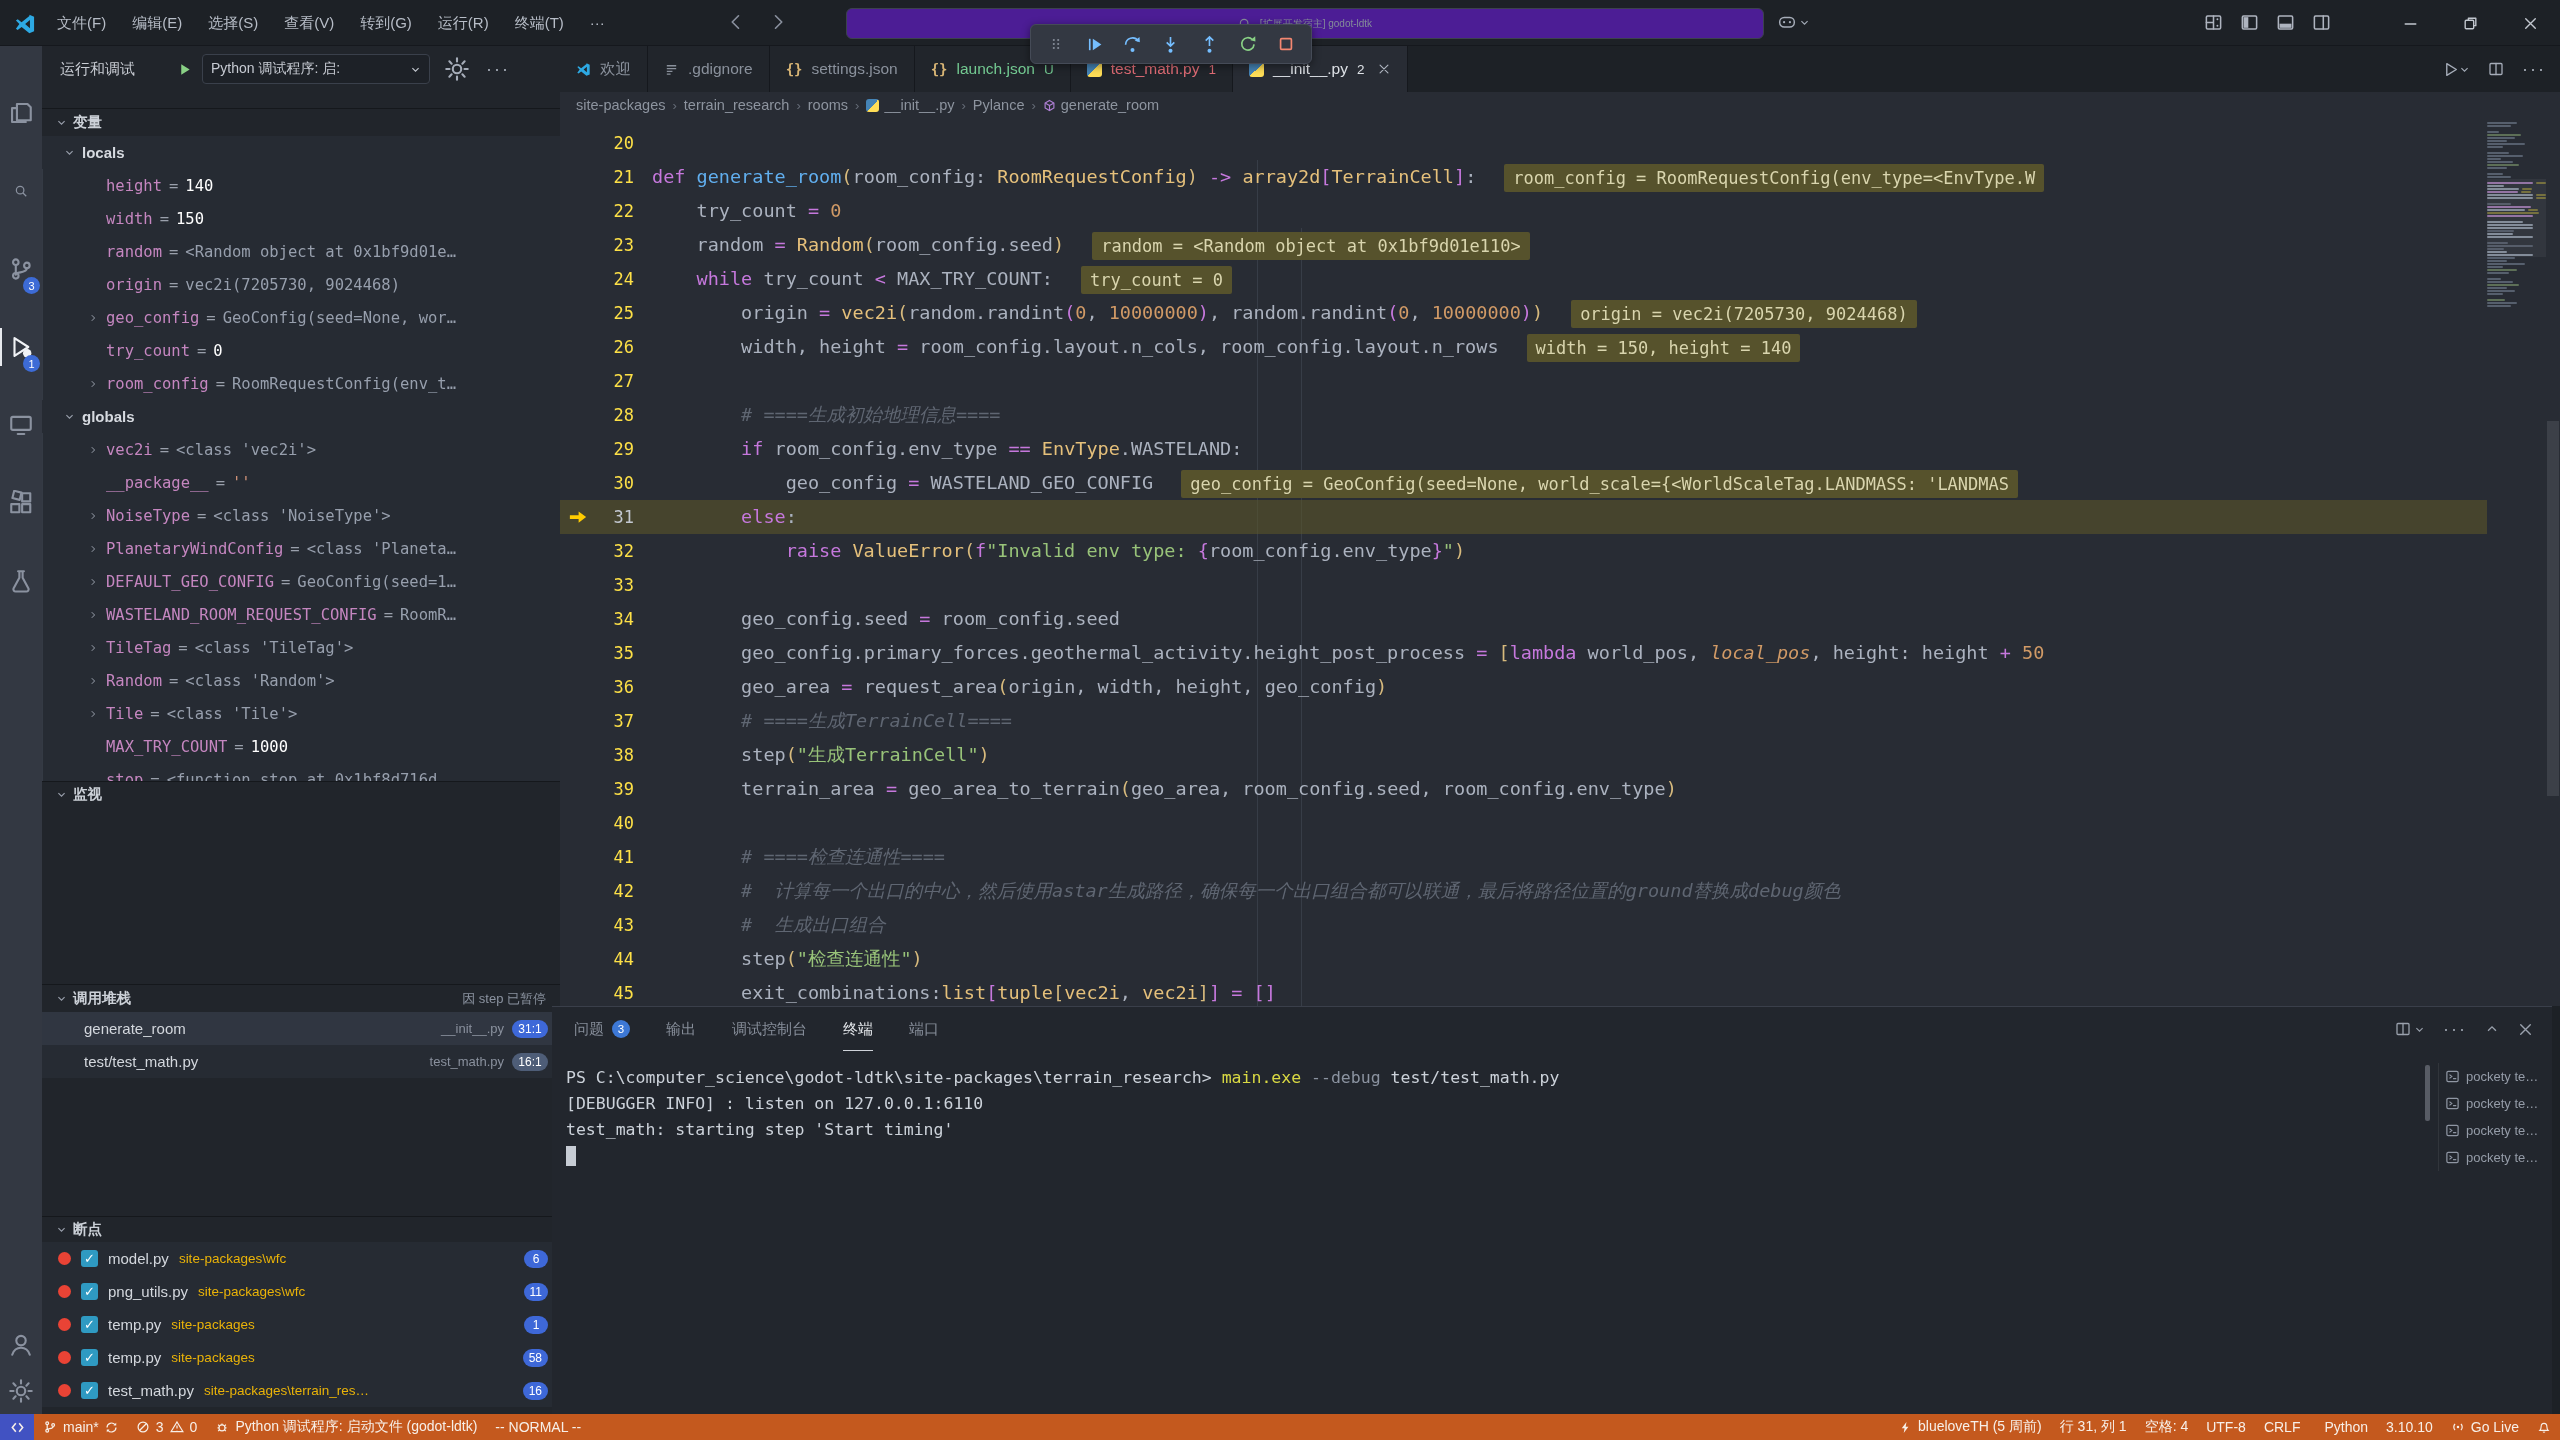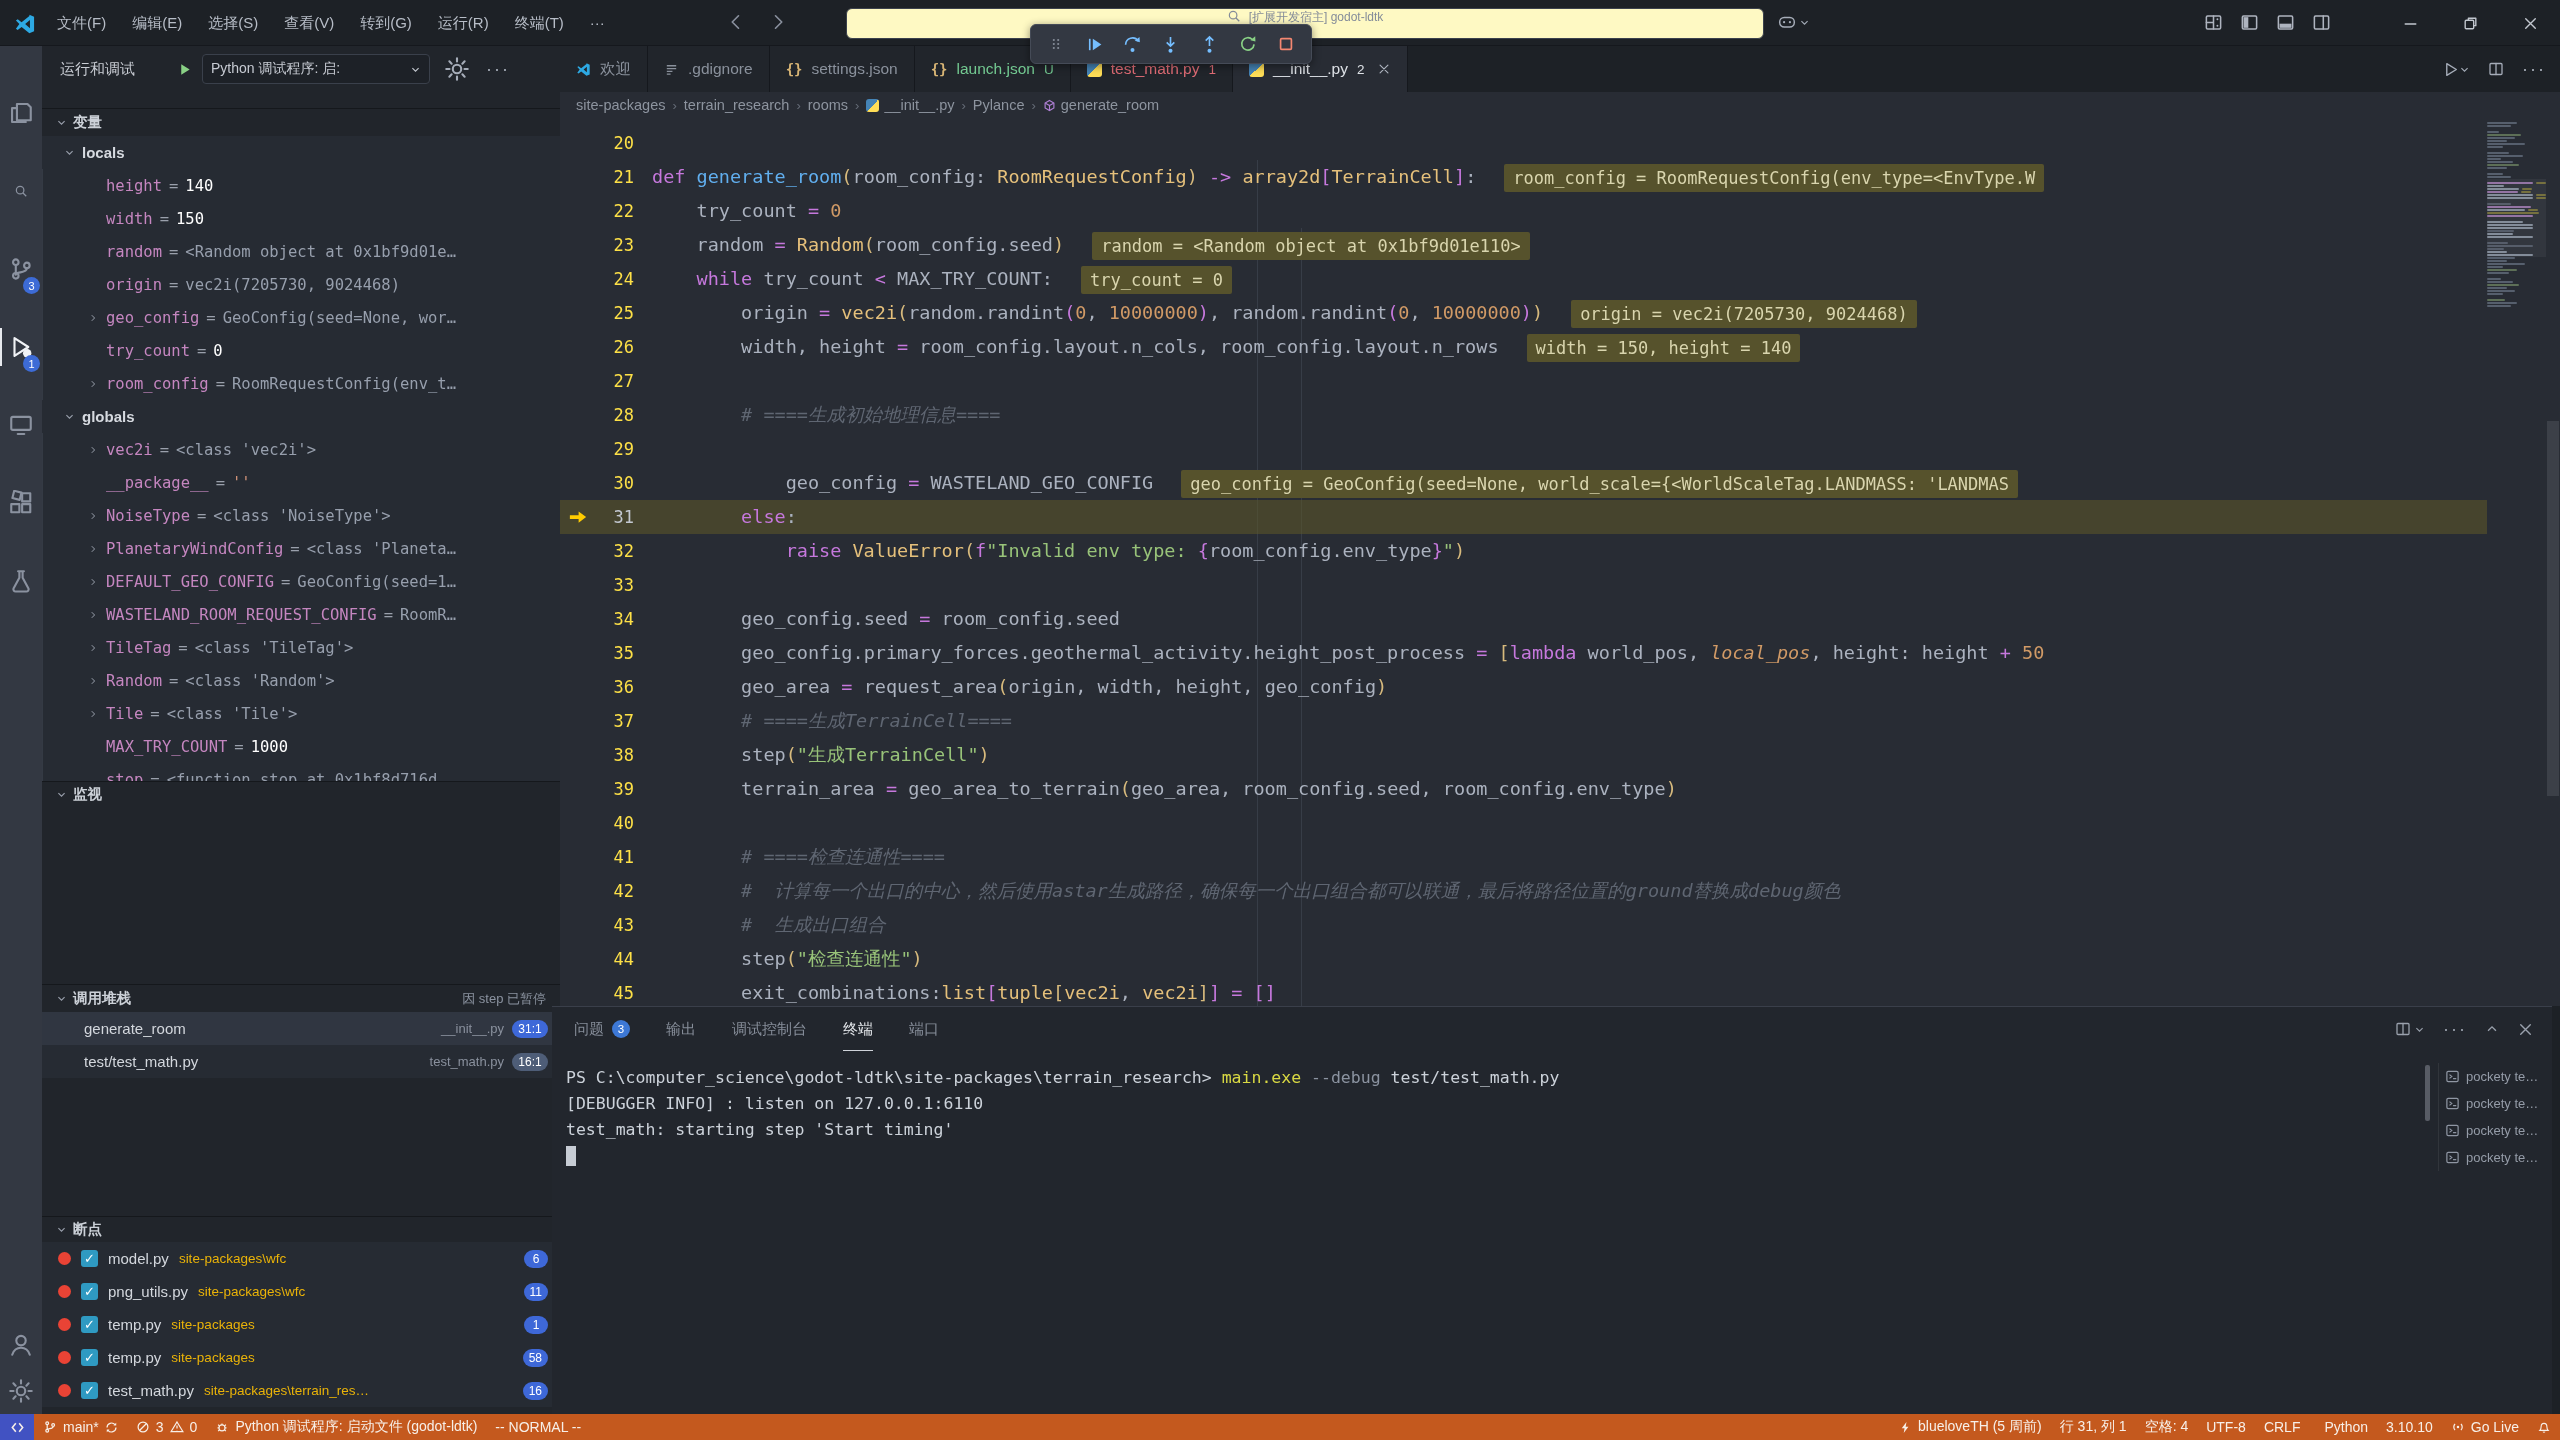--- a/index.html
+++ b/index.html
@@ -4,21 +4,21 @@
 <style>
 *{margin:0;padding:0;box-sizing:border-box}
 html,body{width:2560px;height:1440px;overflow:hidden;background:#1d2126;font-family:"Liberation Sans","DejaVu Sans",sans-serif;-webkit-font-smoothing:antialiased}
 svg{display:block}
 
 #titlebar{position:absolute;left:0;top:0;width:2560px;height:46px;background:#1d2126;border-bottom:1px solid #15181d;z-index:30}
 #vslogo{position:absolute;left:14px;top:13px}
 #menus{position:absolute;left:44px;top:0;height:46px;display:flex;align-items:center}
 .menu-item{padding:0 13px;font-size:15px;color:#b7bdc7;height:46px;line-height:46px;cursor:default}
 #navarrows{position:absolute;left:726px;top:12px;display:flex;gap:22px;color:#8a919e}
-#searchbox{position:absolute;left:846px;top:8px;width:918px;height:31px;background:#fef9c3;border:1px solid #3c424d;border-radius:6px;display:flex;align-items:flex-start;justify-content:center;gap:8px;color:#848c99;font-size:12px}
+#searchbox{position:absolute;left:846px;top:8px;width:918px;height:31px;background:#4c1d95;border:1px solid #3c424d;border-radius:6px;display:flex;align-items:center;justify-content:center;gap:8px;color:#848c99;font-size:10px}
 #copilot{position:absolute;left:1778px;top:13px;display:flex;align-items:center;gap:3px;color:#a6adb9}
 #layout-icons{position:absolute;left:2204px;top:13px;display:flex;gap:17px;color:#aeb4bf}
 #wincontrols{position:absolute;right:0;top:0;height:46px;display:flex}
 .winbtn{width:60px;height:46px;display:flex;align-items:center;justify-content:center;color:#c2c7cf}
 
 #dbgbar{position:absolute;left:1030px;top:24px;width:282px;height:40px;background:#333842;border:1px solid #454b57;border-radius:6px;display:flex;align-items:center;justify-content:space-around;padding:0 6px;z-index:50;box-shadow:0 2px 8px rgba(0,0,0,.45)}
 .dbgbtn{width:30px;height:30px;display:flex;align-items:center;justify-content:center;border-radius:4px}
 .dbg-grip{color:#868d99}.dbg-blue{color:#75beff}.dbg-green{color:#89d185}.dbg-red{color:#f48771}
 
 #sideheader{position:absolute;left:42px;top:46px;width:518px;height:46px;background:#21252b;display:flex;align-items:center;z-index:10}
@@ -717,20 +717,21 @@
       <div class="cline" style="top:144px"><span class="tk-k">    while</span><span class="tk-d"> try_count </span><span class="tk-o">&lt;</span><span class="tk-d"> MAX_TRY_COUNT</span><span class="tk-p">:</span><span class="hintbox">try_count = 0</span></div>
       <div class="gnum " style="top:178px">25</div>
       <div class="cline" style="top:178px"><span class="tk-d">        origin </span><span class="tk-o">=</span><span class="tk-d"> </span><span class="tk-c">vec2i</span><span class="tk-b">(</span><span class="tk-d">random</span><span class="tk-p">.</span><span class="tk-d">randint</span><span class="tk-q">(</span><span class="tk-n">0</span><span class="tk-p">, </span><span class="tk-n">10000000</span><span class="tk-q">)</span><span class="tk-p">, </span><span class="tk-d">random</span><span class="tk-p">.</span><span class="tk-d">randint</span><span class="tk-q">(</span><span class="tk-n">0</span><span class="tk-p">, </span><span class="tk-n">10000000</span><span class="tk-q">)</span><span class="tk-b">)</span><span class="hintbox">origin = vec2i(7205730, 9024468)</span></div>
       <div class="gnum " style="top:212px">26</div>
       <div class="cline" style="top:212px"><span class="tk-d">        width, height </span><span class="tk-o">=</span><span class="tk-d"> room_config</span><span class="tk-p">.</span><span class="tk-d">layout</span><span class="tk-p">.</span><span class="tk-d">n_cols</span><span class="tk-p">, </span><span class="tk-d">room_config</span><span class="tk-p">.</span><span class="tk-d">layout</span><span class="tk-p">.</span><span class="tk-d">n_rows</span><span class="hintbox">width = 150, height = 140</span></div>
       <div class="gnum " style="top:246px">27</div>
       <div class="cline" style="top:246px"></div>
       <div class="gnum " style="top:280px">28</div>
       <div class="cline" style="top:280px"><span class="tk-m">        # ====生成初始地理信息====</span></div>
       <div class="gnum " style="top:314px">29</div>
+      <div class="cline" style="top:314px"><span class="tk-k">        if</span><span class="tk-d"> room_config</span><span class="tk-p">.</span><span class="tk-d">env_type </span><span class="tk-o">==</span><span class="tk-d"> </span><span class="tk-c">EnvType</span><span class="tk-p">.</span><span class="tk-d">WASTELAND</span><span class="tk-p">:</span></div>
       <div class="gnum " style="top:348px">30</div>
       <div class="cline" style="top:348px"><span class="tk-d">            geo_config </span><span class="tk-o">=</span><span class="tk-d"> WASTELAND_GEO_CONFIG</span><span class="hintbox">geo_config = GeoConfig(seed=None, world_scale={&lt;WorldScaleTag.LANDMASS: 'LANDMAS</span></div>
       <div class="curline" style="top:382px"></div>
       <div class="curarrow" style="top:389px">
         <svg width="20" height="20" viewBox="0 0 16 16" fill="currentColor">
           <path d="M1.5 6.5h7V3.5L14.5 8l-6 4.5V9.5h-7z"></path>
         </svg>
       </div>
       <div class="gnum cur" style="top:382px">31</div>
       <div class="cline" style="top:382px"><span class="tk-k">        else</span><span class="tk-p">:</span></div>

